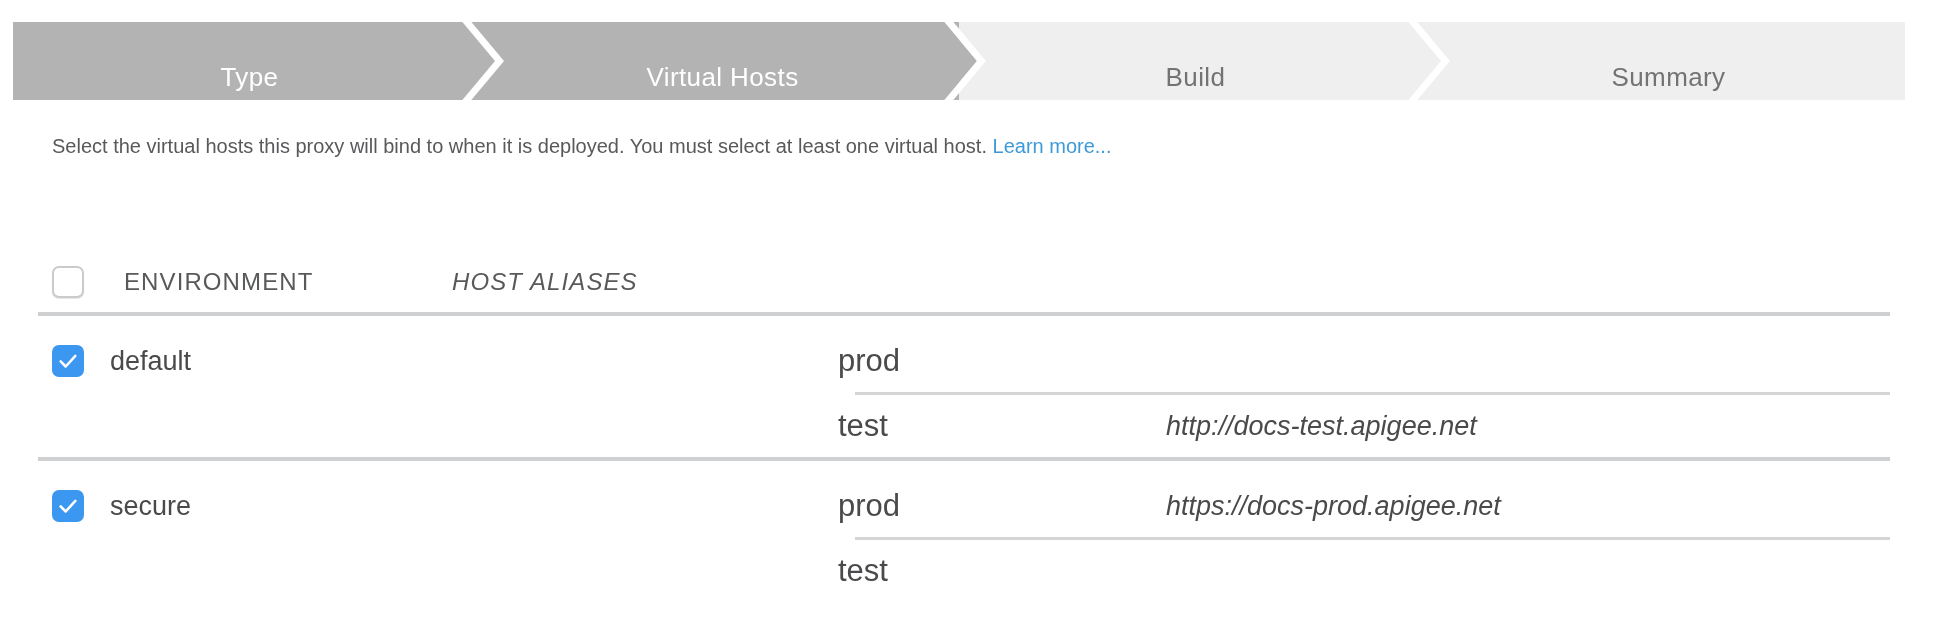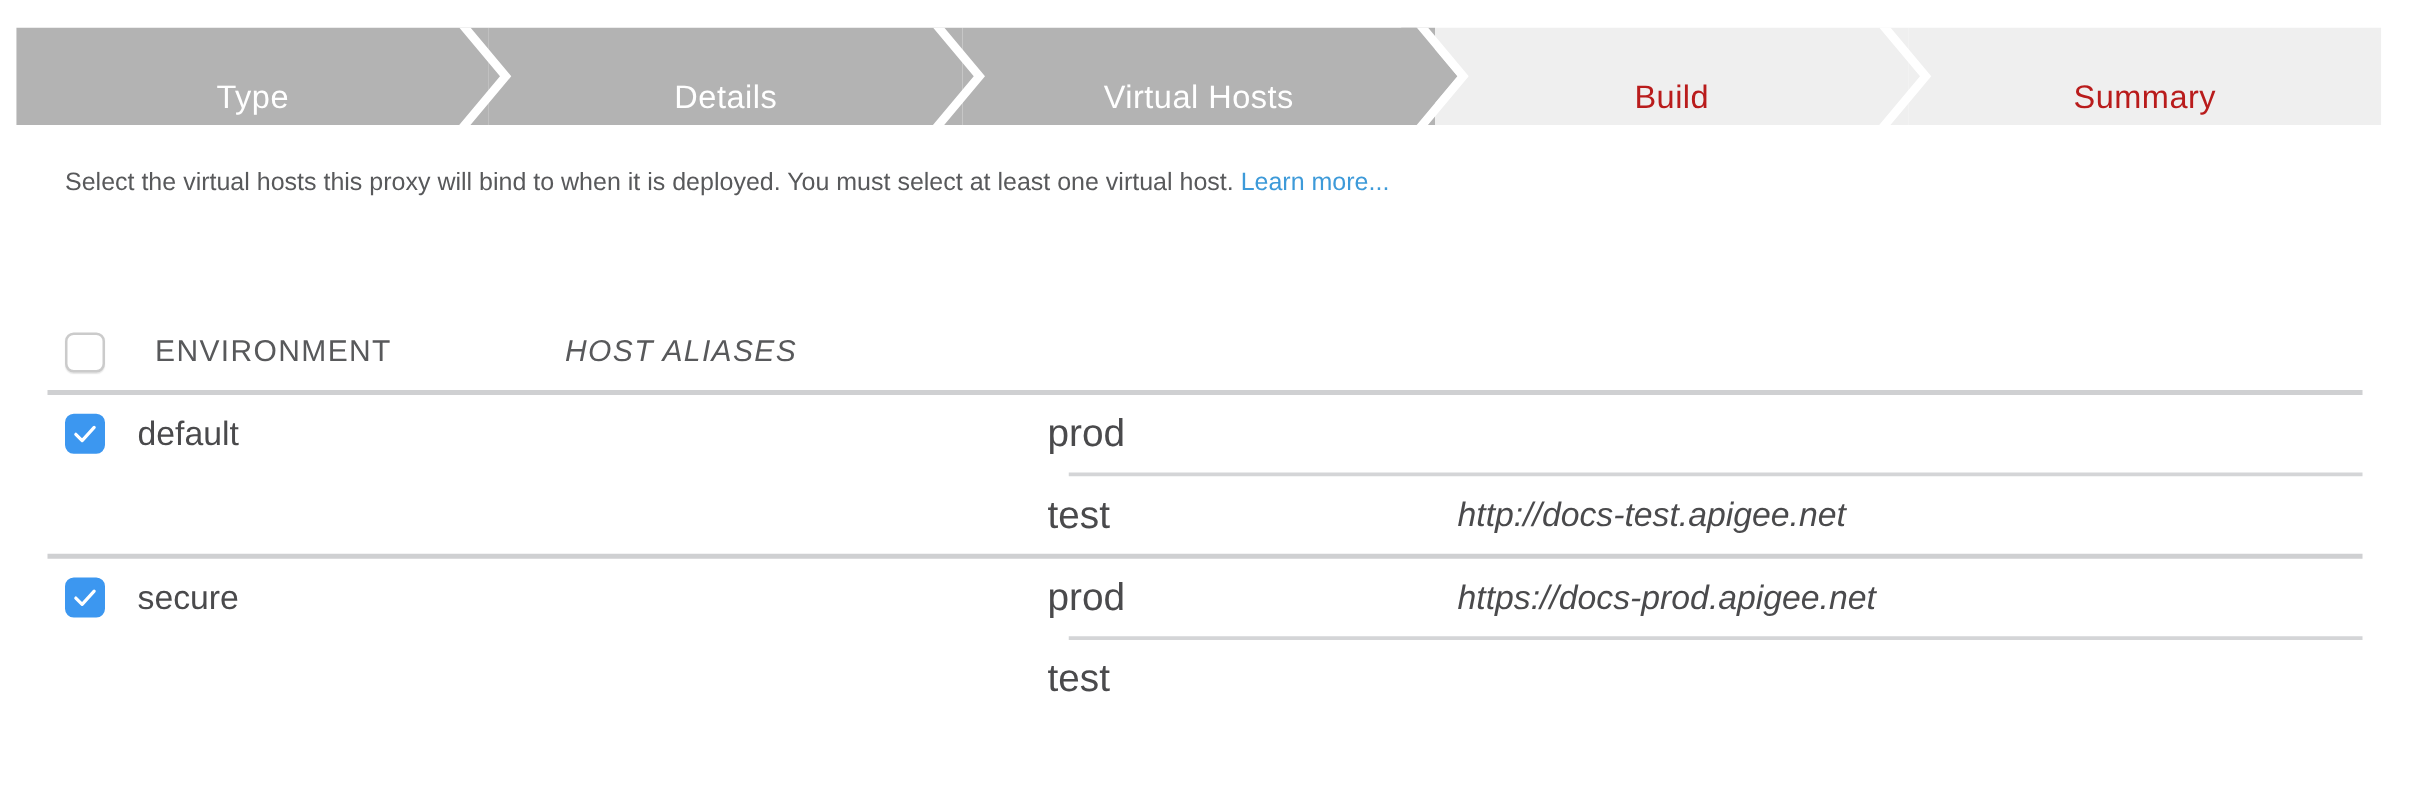--- a/index.html
+++ b/index.html
@@ -35,21 +35,21 @@
     letter-spacing: 0.4px;
     white-space: nowrap;
     user-select: none;
   }
   .step.active {
     background: #b3b3b3;
     color: #ffffff;
   }
   .step.inactive {
     background: #efefef;
-    color: #b91c1c;
+    color: #737373;
   }
   
   .step .chev {
     position: absolute;
     right: -27px;
     top: 0;
     width: 54px;
     height: 100%;
     z-index: 4;
     pointer-events: none;
@@ -127,21 +127,21 @@
     color: #58595b;
     letter-spacing: 1.1px;
   }
 
   
   .rule-full {
     height: 4px;
     background: #cfd0d2;
     width: 1852px;
   }
-  .group-block { position: relative; }
+  .group-block { position: relative; margin-top: 14px; }
   .subrow-rule {
     height: 3px;
     background: #d4d5d7;
     margin-left: 817px;
     width: 1035px;
   }
 
   
   .cb {
     width: 32px; height: 32px;
@@ -175,28 +175,20 @@
 
   <div class="step active">
     <span class="step-label">Type</span>
     <span class="chev">
       <svg viewBox="0 0 54 78" preserveAspectRatio="none">
         <polygon points="0,-4 9,-4 45,39 9,82 0,82 36,39" fill="#ffffff"></polygon>
       </svg>
     </span>
   </div>
 
-  <div class="step active">
-    <span class="step-label">Details</span>
-    <span class="chev">
-      <svg viewBox="0 0 54 78" preserveAspectRatio="none">
-        <polygon points="0,-4 9,-4 45,39 9,82 0,82 36,39" fill="#ffffff"></polygon>
-      </svg>
-    </span>
-  </div>
 
 
   <div class="step active">
     <span class="step-label">Virtual Hosts</span>
     <span class="chev">
       <svg viewBox="0 0 54 78" preserveAspectRatio="none">
         <polygon points="-2,-4 9,-4 45,39 9,82 -2,82" fill="#b3b3b3"></polygon>
         <polygon points="9,-4 18,-4 54,39 18,82 9,82 45,39" fill="#ffffff"></polygon>
       </svg>
     </span>

